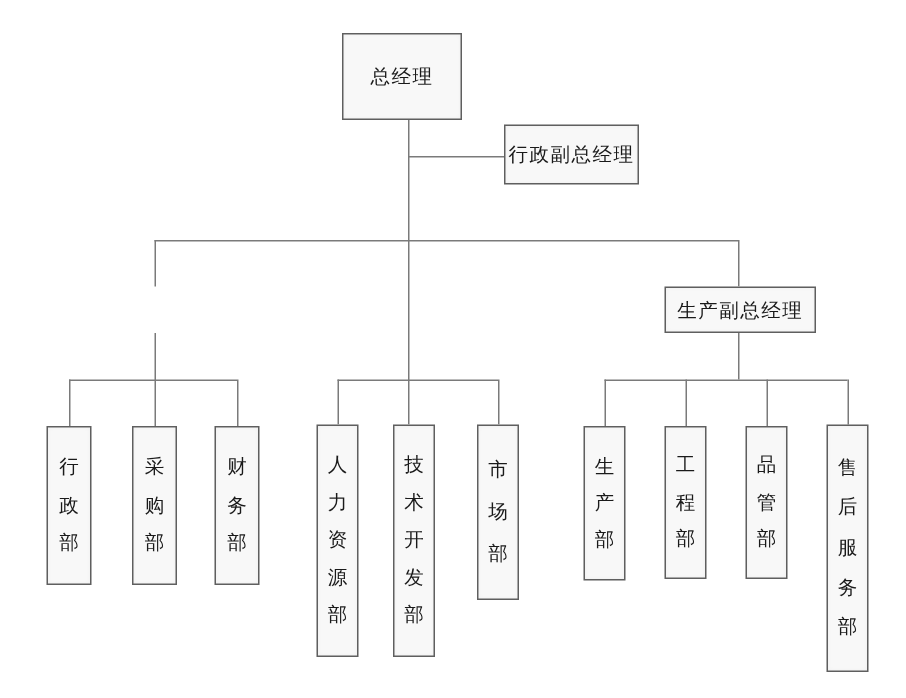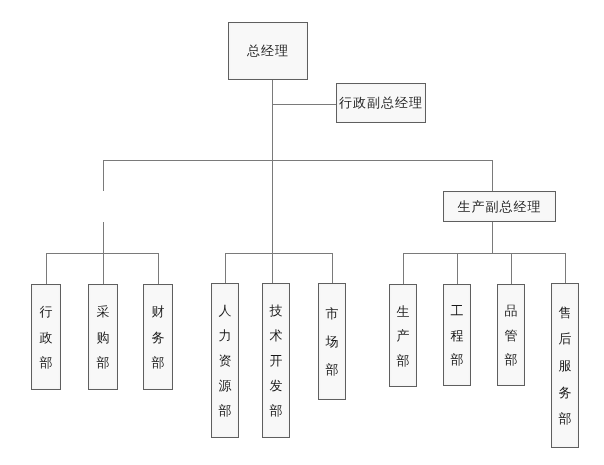--- a/index.html
+++ b/index.html
@@ -73,21 +73,21 @@
   <div class="vline" style="left:403px; top:253px; height:31px;"></div>
   <div class="vline" style="left:457px; top:253px; height:31px;"></div>
   <div class="vline" style="left:511px; top:253px; height:31px;"></div>
   <div class="vline" style="left:565px; top:253px; height:31px;"></div>
 
   <div class="node h" style="left:228px; top:22px;  width:80px;  height:58px;">总经理</div>
 
   <div class="node h" style="left:336px; top:83px;  width:90px;  height:40px;">行政副总经理</div>
 
 
-  <div class="node h" style="left:443px; top:191px; width:113px; height:31px;">生产副总经理</div>
+  <div class="node h" style="left:443px; top:191px; width:101px; height:31px;">生产副总经理</div>
 
   <div class="node v" style="left:31px;  top:284px; width:30px; height:106px;">
       <span>行</span>
       <span>政</span>
       <span>部</span>
     </div>
   <div class="node v" style="left:88px;  top:284px; width:30px; height:106px;">
       <span>采</span>
       <span>购</span>
       <span>部</span>

